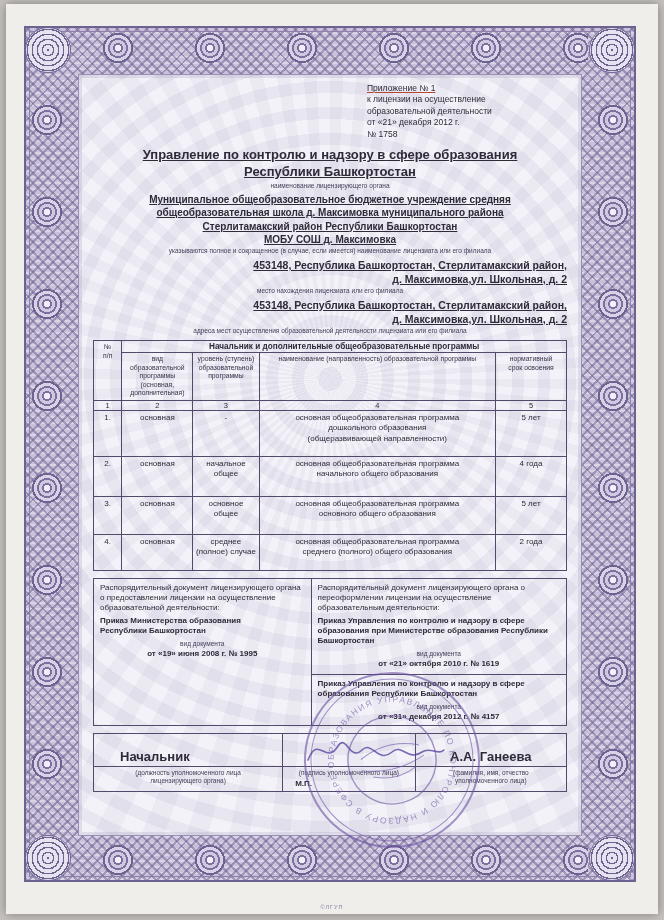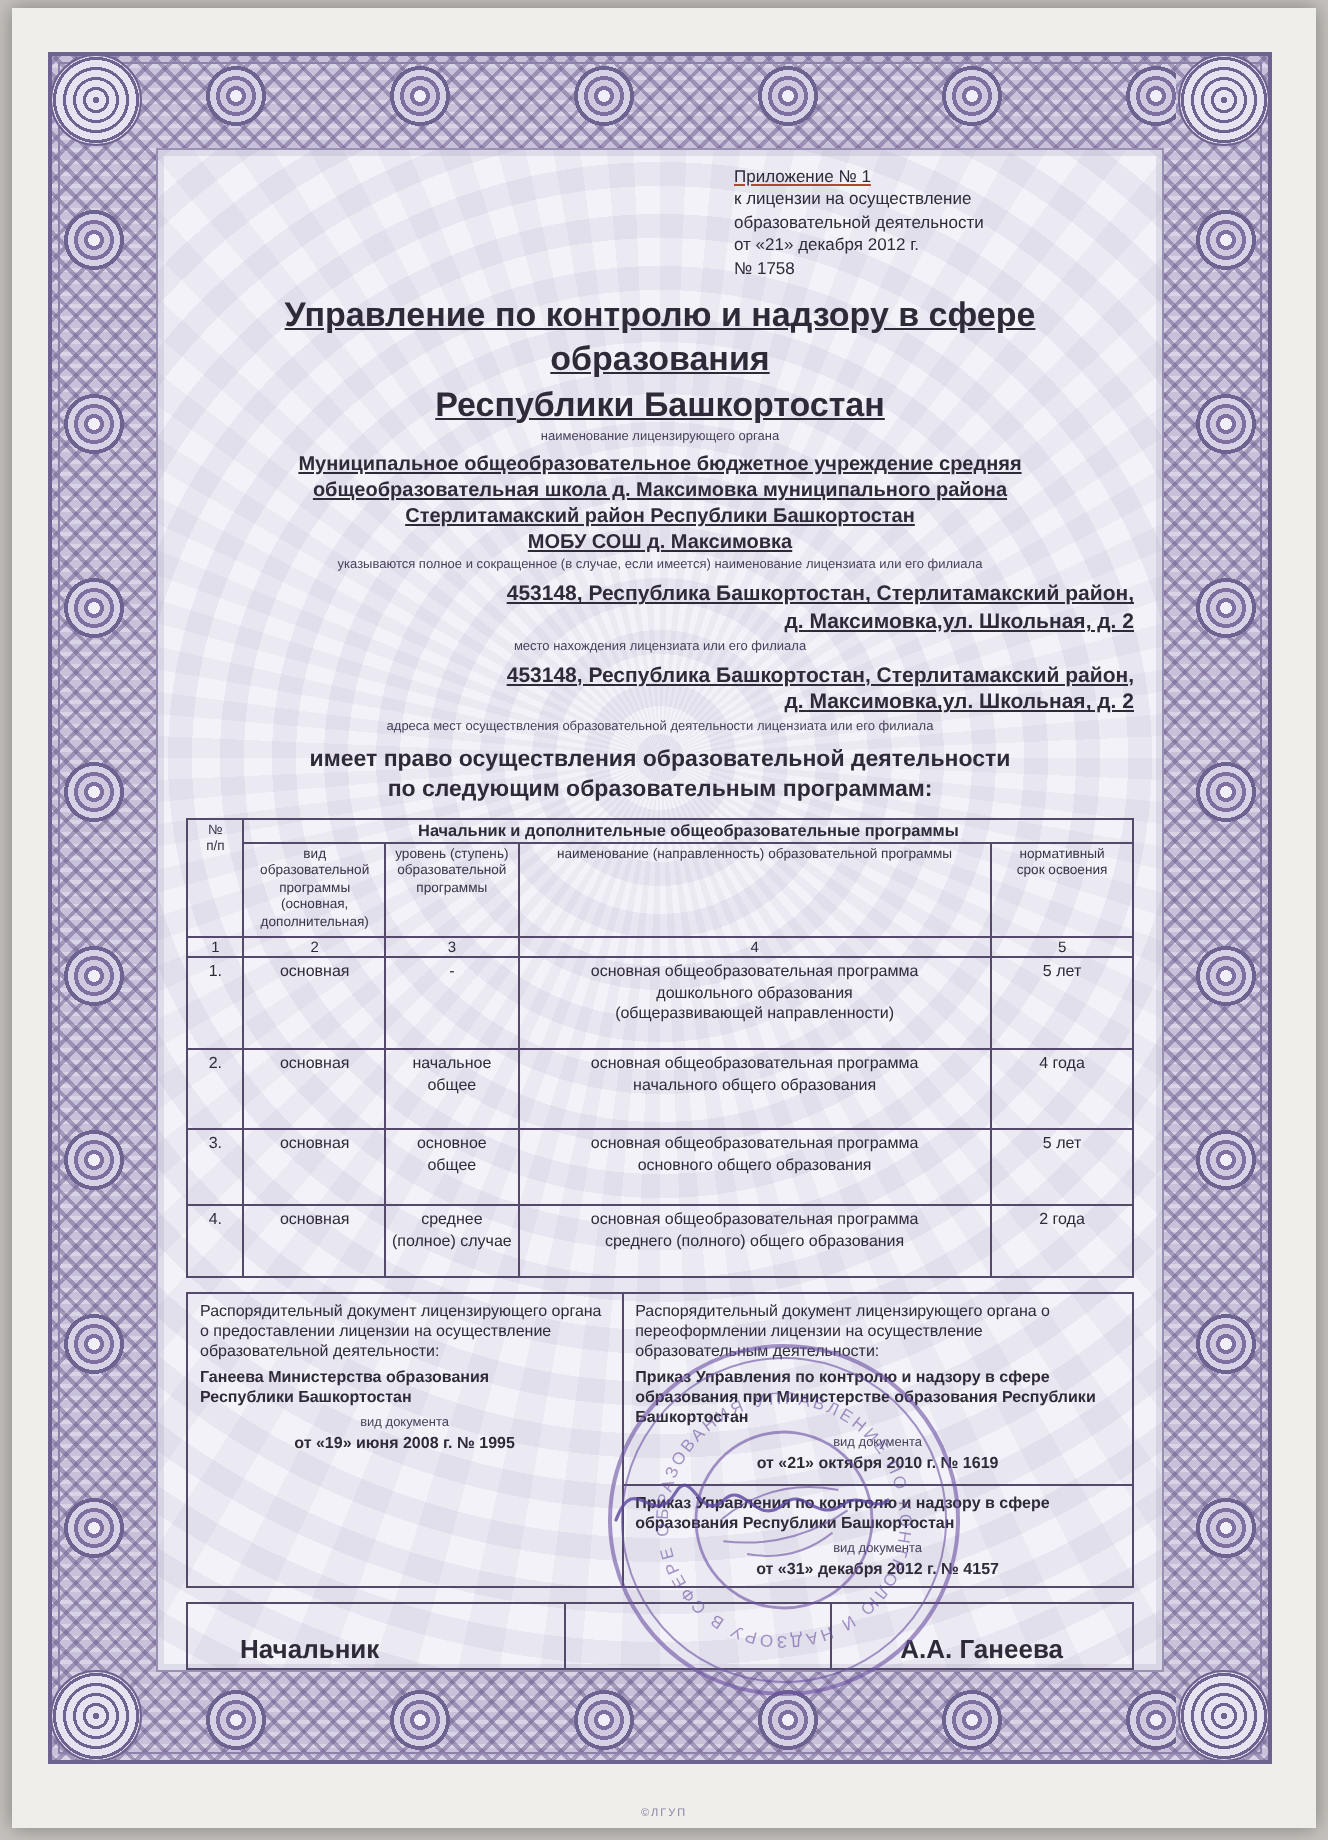--- a/index.html
+++ b/index.html
@@ -67,21 +67,21 @@
   .content { position: absolute; left: 14px; right: 14px; top: 8px; bottom: 6px; }
 
   .appendix { width: 200px; margin-left: auto; font-size: 8.5px; line-height: 1.35; }
   .appendix .ln1 {
     text-decoration: underline;
     text-decoration-color: #b5452f;
     text-decoration-thickness: 1px;
   }
   .h1 {
     margin-top: 7px; text-align: center; font-weight: bold;
-    font-size: 17px; line-height: 1.3; text-decoration: underline; white-space: pre-line;
+    font-size: 13px; line-height: 1.3; text-decoration: underline; white-space: pre-line;
   }
   .caption { text-align: center; font-size: 6.5px; color: #47405a; margin-top: 1px; white-space: pre-line; }
   .org {
     margin-top: 4px; text-align: center; font-weight: bold; font-size: 10px;
     line-height: 1.32; text-decoration: underline; white-space: pre-line;
   }
   .addr {
     margin-top: 5px; text-align: right; font-weight: bold; font-size: 10.5px;
     line-height: 1.3; text-decoration: underline; white-space: pre-line;
   }
@@ -158,22 +158,20 @@
     <div class="caption">указываются полное и сокращенное (в случае, если имеется) наименование лицензиата  или его филиала</div>
 
     <div class="addr">453148, Республика Башкортостан, Стерлитамакский район,
 д. Максимовка,ул. Школьная, д. 2</div>
     <div class="caption">место нахождения лицензиата или его филиала</div>
 
     <div class="addr">453148, Республика Башкортостан, Стерлитамакский район,
 д. Максимовка,ул. Школьная, д. 2</div>
     <div class="caption">адреса мест осуществления образовательной деятельности лицензиата или его филиала</div>
 
-    <div class="rights">имеет право осуществления образовательной деятельности
-по следующим образовательным программам:</div>
 
     <table class="programs">
       <colgroup>
         <col style="width:6%">
           <col style="width:15%">
           <col style="width:14%">
           <col style="width:50%">
           <col style="width:15%">
       </colgroup>
       <tbody>
@@ -242,21 +240,21 @@
 
     <table class="orders">
       <colgroup>
           <col style="width:46%">
           <col style="width:54%">
         </colgroup>
       <tbody>
         <tr>
           <td>
             <div>Распорядительный документ лицензирующего органа о предоставлении лицензии на осуществление образовательной деятельности:</div>
-            <div class="order-name">Ганеева Министерства образования
+            <div class="order-name">Приказ Министерства образования
 Республики Башкортостан</div>
             <div class="vid">вид документа</div>
             <div class="order-date">от «19» июня  2008 г. № 1995</div>
           </td>
           <td>
             <div>Распорядительный документ лицензирующего органа о переоформлении лицензии на осуществление образовательным деятельности:</div>
             <div class="order-name">Приказ Управления по контролю и надзору в сфере образования при Министерстве образования Республики Башкортостан</div>
             <div class="vid">вид документа</div>
             <div class="order-date">от «21» октября 2010 г. № 1619</div>
             <div class="order2">

